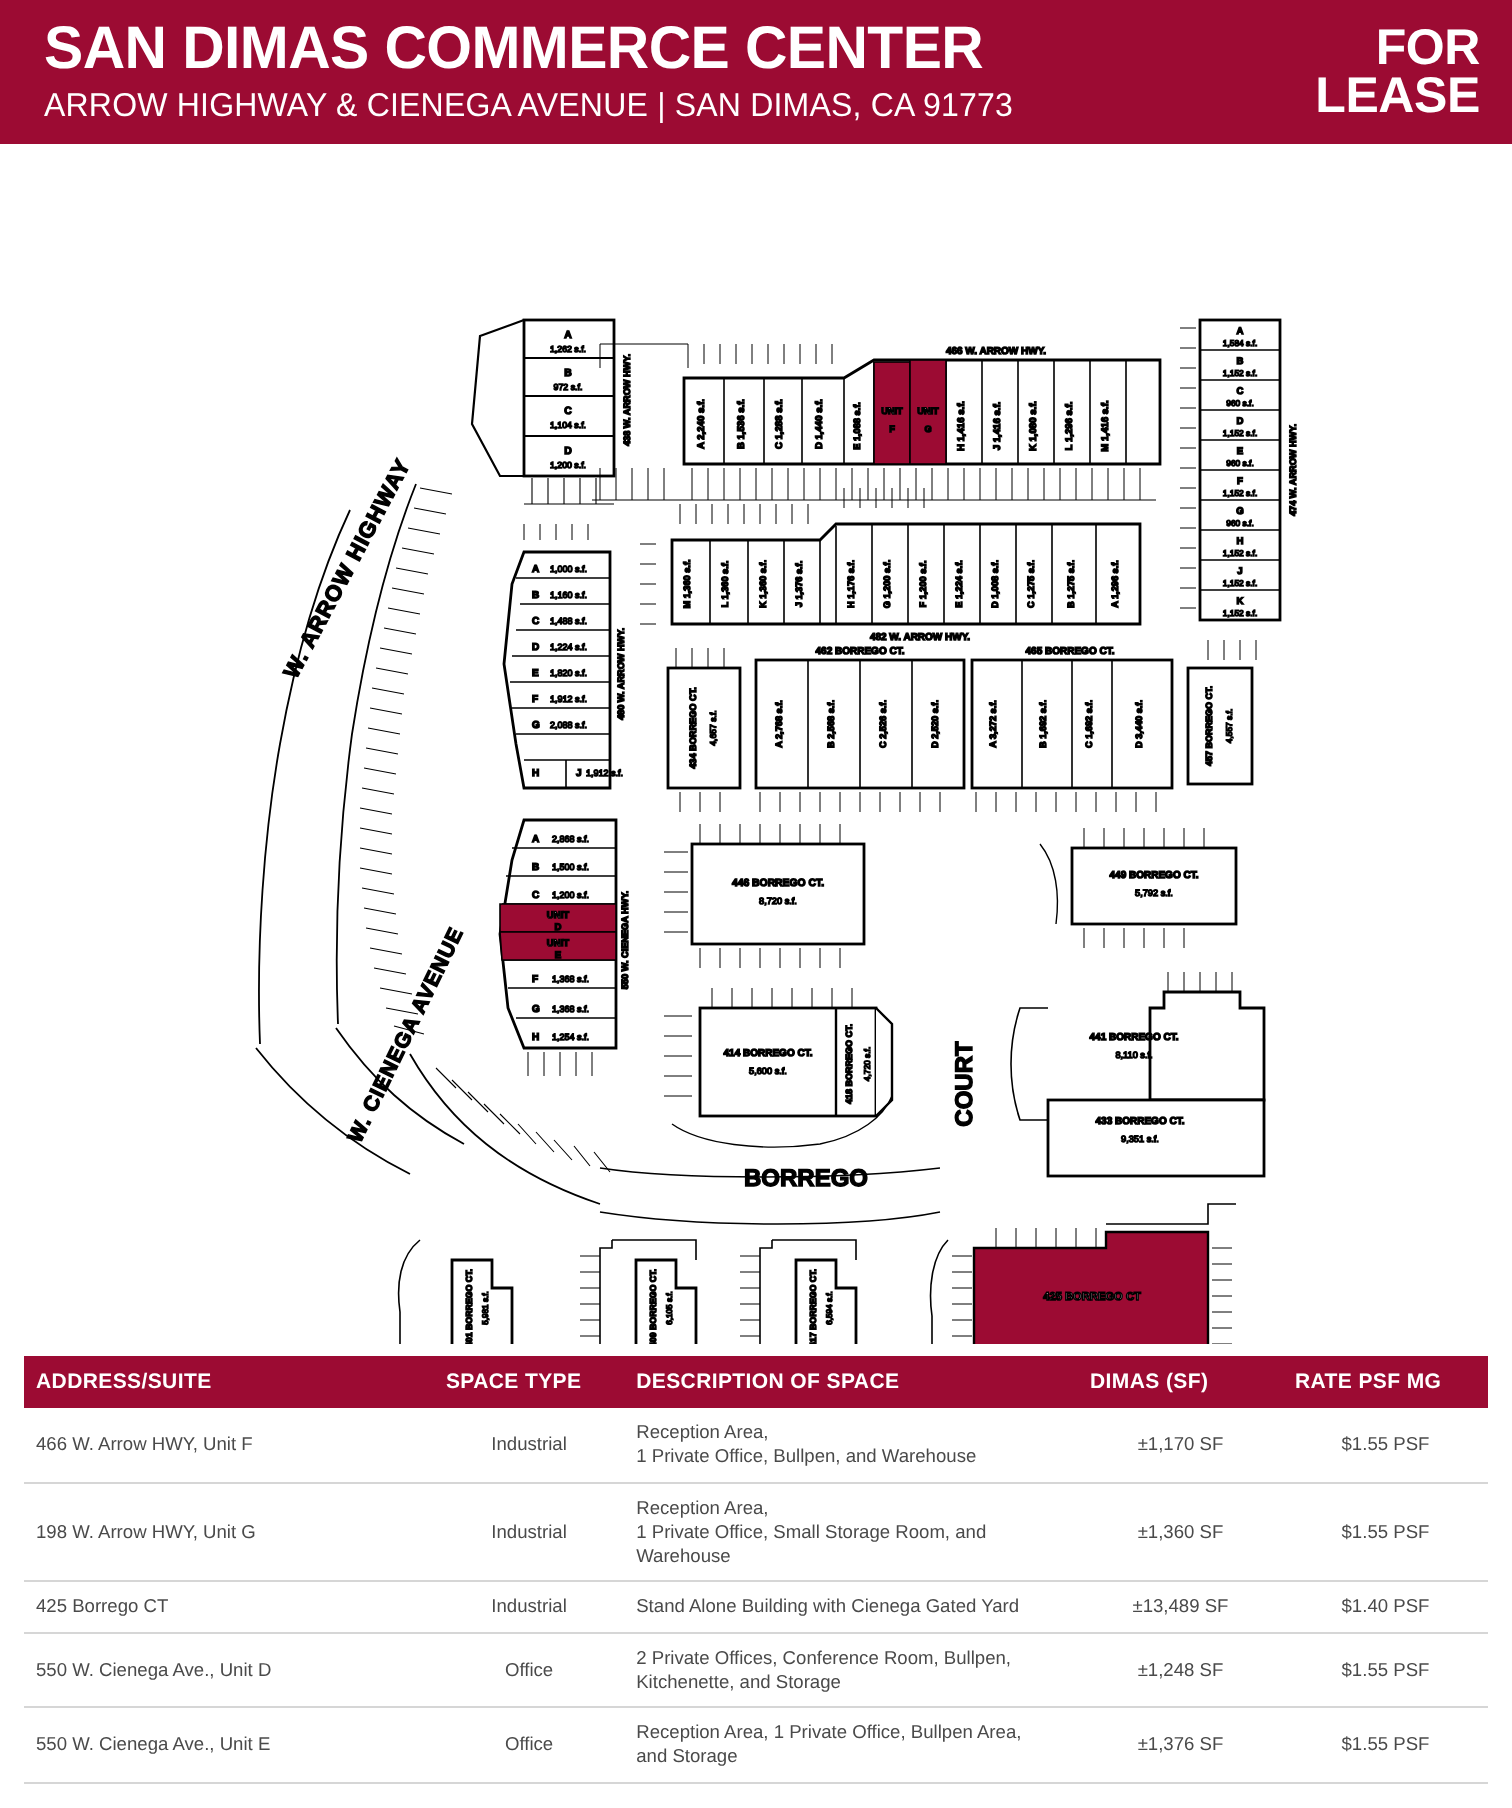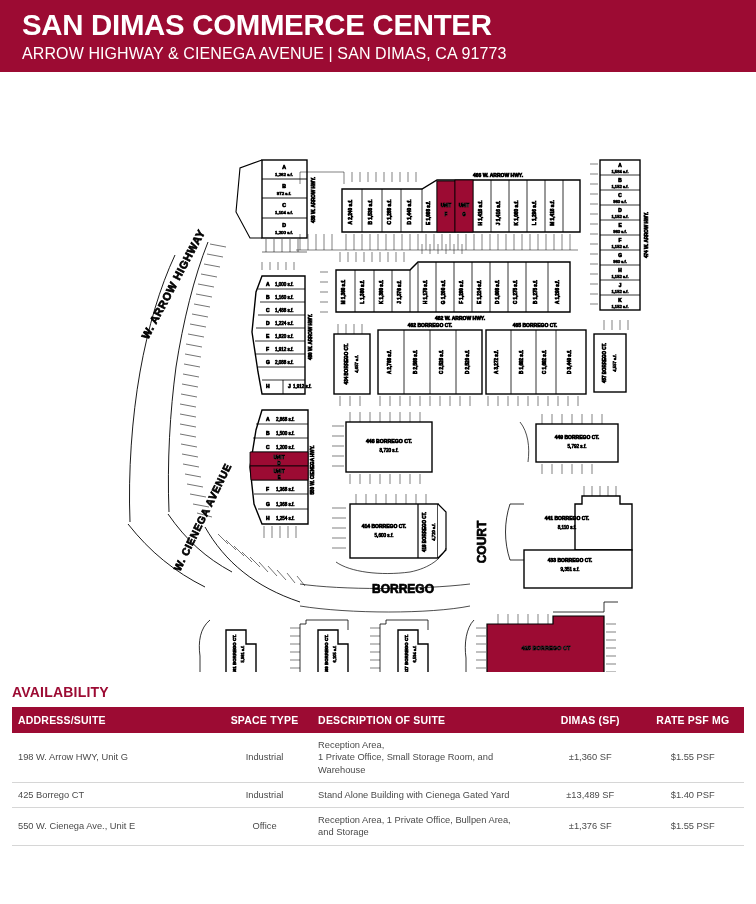--- a/index.html
+++ b/index.html
@@ -44,21 +44,21 @@
   .avail-section { padding: 6px 12px 0 12px; }
   .avail-title {
     color: #9c0b33; font-weight: bold; font-size: 14px;
     letter-spacing: 0.2px; margin: 6px 0 7px 0;
   }
   table.avail { width: 100%; border-collapse: collapse; }
   table.avail thead th {
     background: #9c0b33; color: #fff; font-size: 10.5px; font-weight: bold;
     text-align: left; padding: 7px 6px; letter-spacing: 0.2px;
   }
-  table.avail thead th.c { text-align: center; margin-top: 25px; }
+  table.avail thead th.c { text-align: left; margin-top: 25px; }
   table.avail tbody td {
     font-size: 9.3px; color: #4a4a4a; padding: 6px 6px;
     border-bottom: 1px solid #d6d6d6; vertical-align: middle;
     line-height: 1.32;
   }
   table.avail tbody td.c { text-align: center; }
   .col-addr { width: 28%; }
   .col-type { width: 13%; }
   .col-desc { width: 31%; }
   .col-size { width: 14%; }
@@ -67,20 +67,24 @@
   
   .mt { font-family: "Liberation Sans", sans-serif; fill: #000; }
 </style>
 </head>
 <body>
 
 <div class="header">
   <div class="header-left">
     <div class="hdr-title">SAN DIMAS COMMERCE CENTER</div>
     <div class="hdr-sub">ARROW HIGHWAY &amp; CIENEGA AVENUE  | SAN DIMAS, CA 91773</div>
+  </div>
+  <div class="header-right">
+    <div>FOR</div>
+    <div>LEASE</div>
   </div>
 </div>
 
 <div class="map-wrap">
 <svg width="756" height="600" viewBox="0 0 756 600" xmlns="http://www.w3.org/2000/svg">
   <rect x="0" y="0" width="756" height="600" fill="#ffffff"></rect>
   <g stroke="#000" fill="none" stroke-width="0.7">
 
     <path d="M175,183 C160,215 148,255 140,300 C132,345 128,400 130,450" stroke-width="0.9"></path>
     <path d="M208,170 C194,205 183,250 176,295 C170,340 167,390 169,440" stroke-width="0.9"></path>
@@ -442,47 +446,60 @@
                  M606,584 L616,584 M606,592 L616,592 M606,600 L616,600"></path>
       </g>
       <path d="M553,540 L604,540 L604,530 L618,530" stroke-width="0.8"></path>
     </g>
 
   </g>
 </svg>
 </div>
 
 <div class="avail-section">
-  <div class="avail-title">AVAILABILITY</div>
   <table class="avail">
     <thead>
       <tr>
         <th class="col-addr">ADDRESS/SUITE</th>
         <th class="col-type c">SPACE TYPE</th>
-        <th class="col-desc">DESCRIPTION OF SUITE</th>
+        <th class="col-desc">DESCRIPTION OF SPACE</th>
         <th class="col-size c">DIMAS (SF)</th>
         <th class="col-rate c">RATE PSF MG</th>
       </tr>
     </thead>
     <tbody>
+      <tr>
+        <td>466 W. Arrow HWY, Unit F</td>
+        <td class="c">Industrial</td>
+        <td>Reception Area,<br>1 Private Office, Bullpen, and Warehouse</td>
+        <td class="c">±1,170 SF</td>
+        <td class="c">$1.55 PSF</td>
+      </tr>
       <tr>
         <td>198 W. Arrow HWY, Unit G</td>
         <td class="c">Industrial</td>
         <td>Reception Area,<br>1 Private Office, Small Storage Room, and<br>Warehouse</td>
         <td class="c">±1,360 SF</td>
         <td class="c">$1.55 PSF</td>
       </tr>
       <tr>
         <td>425 Borrego CT</td>
         <td class="c">Industrial</td>
         <td>Stand Alone Building with Cienega Gated Yard</td>
         <td class="c">±13,489 SF</td>
         <td class="c">$1.40 PSF</td>
       </tr>
       <tr>
+        <td>550 W. Cienega Ave., Unit D</td>
+        <td class="c">Office</td>
+        <td>2 Private Offices, Conference Room, Bullpen,<br>Kitchenette, and Storage</td>
+        <td class="c">±1,248 SF</td>
+        <td class="c">$1.55 PSF</td>
+      </tr>
+      <tr>
         <td>550 W. Cienega Ave., Unit E</td>
         <td class="c">Office</td>
         <td>Reception Area, 1 Private Office, Bullpen Area,<br>and Storage</td>
         <td class="c">±1,376 SF</td>
         <td class="c">$1.55 PSF</td>
       </tr>
 
     </tbody>
   </table>
 

